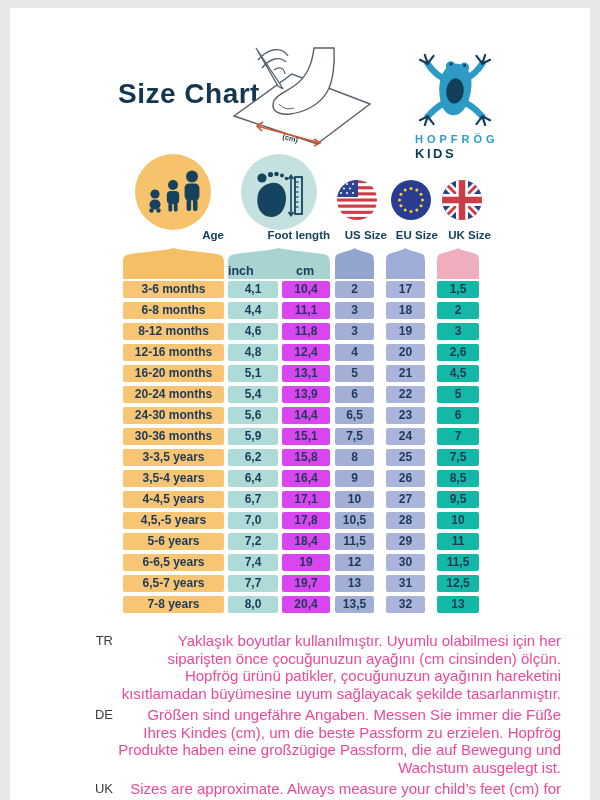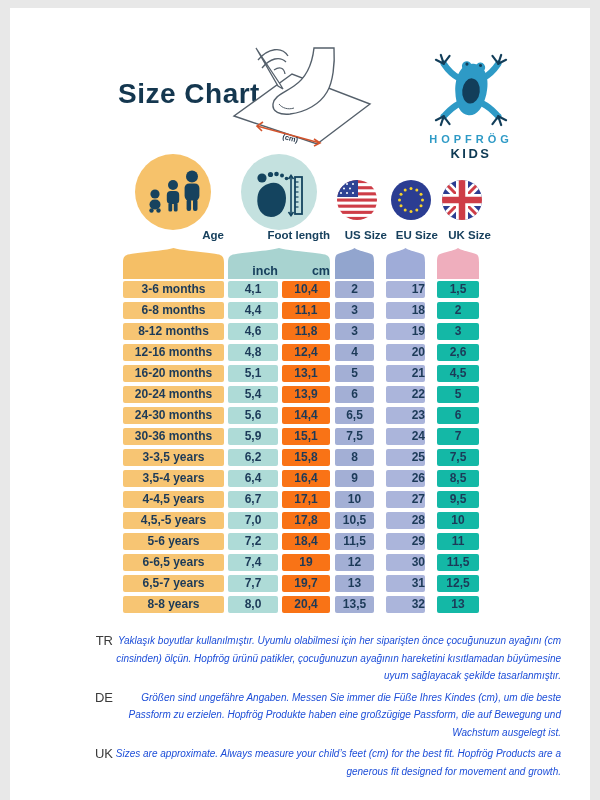--- a/index.html
+++ b/index.html
@@ -7,21 +7,21 @@
   .page{
     position:relative;width:580px;height:800px;margin:8px auto;background:#ffffff;
     font-family:"Liberation Sans", sans-serif;overflow:hidden;
   }
   
   .title{
     position:absolute;left:108px;top:70px;font-size:28px;font-weight:700;
     color:#14374F;letter-spacing:.5px;
   }
   .illustration{position:absolute;left:212px;top:36px;width:155px;height:105px;}
-  .logo{position:absolute;left:405px;top:44px;width:112px;text-align:center;}
+  .logo{position:absolute;left:405px;top:44px;width:112px;text-align:left;}
   .logo .frog{width:80px;height:76px;margin:0 auto;}
   .logo .brand{font-size:11px;letter-spacing:4px;color:#2E9AC6;font-weight:700;margin-top:1px;}
   .logo .sub{font-size:13px;letter-spacing:2.5px;color:#0E3A54;font-weight:700;margin-top:1px;}
   
   .big-circle{position:absolute;width:76px;height:76px;border-radius:50%;}
   .circle-age{left:125px;top:146px;background:#F6C26B;}
   .circle-foot{left:231px;top:146px;background:#C4E1DF;}
   .flag{position:absolute;width:40px;height:40px;top:172px;}
   .flag-us{left:327px;}
   .flag-eu{left:381px;}
@@ -37,44 +37,44 @@
   
   .size-table{position:absolute;left:113px;top:240px;width:356px;height:372px;}
   .arch{position:absolute;top:0;height:31px;}
   .arch svg{position:absolute;left:0;top:0;width:100%;height:100%;}
   .arch-age{left:0;width:101px;}
   .arch-foot{left:105px;width:102px;}
   .arch-us{left:212px;width:39px;}
   .arch-eu{left:263px;width:39px;}
   .arch-uk{left:314px;width:42px;}
   .subhead{
-    position:absolute;bottom:1px;font-size:12.5px;font-weight:700;color:#17405D;text-align:right;
+    position:absolute;bottom:1px;font-size:12.5px;font-weight:700;color:#17405D;text-align:left;
   }
   .subhead-inch{left:0;width:50px;}
-  .subhead-cm{left:54px;width:48px;}
+  .subhead-cm{left:68px;width:48px;}
   .rows{position:absolute;left:0;top:33px;width:356px;}
   .trow{position:relative;height:17px;margin-bottom:4px;}
   .cell{
     position:absolute;top:0;height:17px;line-height:17px;text-align:center;
     font-size:12px;font-weight:700;color:#1C3A58;border-radius:2px;
   }
   .cell-age{left:0;width:101px;background:#F7C573;}
   .cell-inch{left:105px;width:50px;background:#AEDBD7;}
-  .cell-cm{left:159px;width:48px;background:#f97316;}
+  .cell-cm{left:159px;width:48px;background:#d946ef;}
   .cell-us{left:212px;width:39px;background:#A3AFD5;}
-  .cell-eu{left:263px;width:39px;background:#ABB5DB;text-align:right;}
+  .cell-eu{left:263px;width:39px;background:#ABB5DB;}
   .cell-uk{left:314px;width:42px;background:#14b8a6;}
   
   .footer{position:absolute;left:73px;top:624px;width:478px;text-align:right;}
   .note{display:flex;margin-bottom:4px;}
   .note-label{
     width:30px;flex:none;font-size:13px;line-height:17.5px;color:#3B3B3B;
   }
   .note-text{
-    flex:1;font-size:10px;line-height:17.5px;color:#1d4ed8;font-style:italic;
+    flex:1;font-size:15px;line-height:17.5px;color:#ec4899;
   }
 </style>
 </head>
 <body>
 
 <div class="page">
 
   <div>
     <div class="title">Size Chart</div>
 
@@ -398,21 +398,21 @@
         </div>
         <div class="trow">
           <div class="cell cell-age">6,5-7 years</div>
           <div class="cell cell-inch">7,7</div>
           <div class="cell cell-cm">19,7</div>
           <div class="cell cell-us">13</div>
           <div class="cell cell-eu">31</div>
           <div class="cell cell-uk">12,5</div>
         </div>
         <div class="trow">
-          <div class="cell cell-age">8-8 years</div>
+          <div class="cell cell-age">7-8 years</div>
           <div class="cell cell-inch">8,0</div>
           <div class="cell cell-cm">20,4</div>
           <div class="cell cell-us">13,5</div>
           <div class="cell cell-eu">32</div>
           <div class="cell cell-uk">13</div>
         </div>
       </div>
   </div>
 
   <div class="footer">

